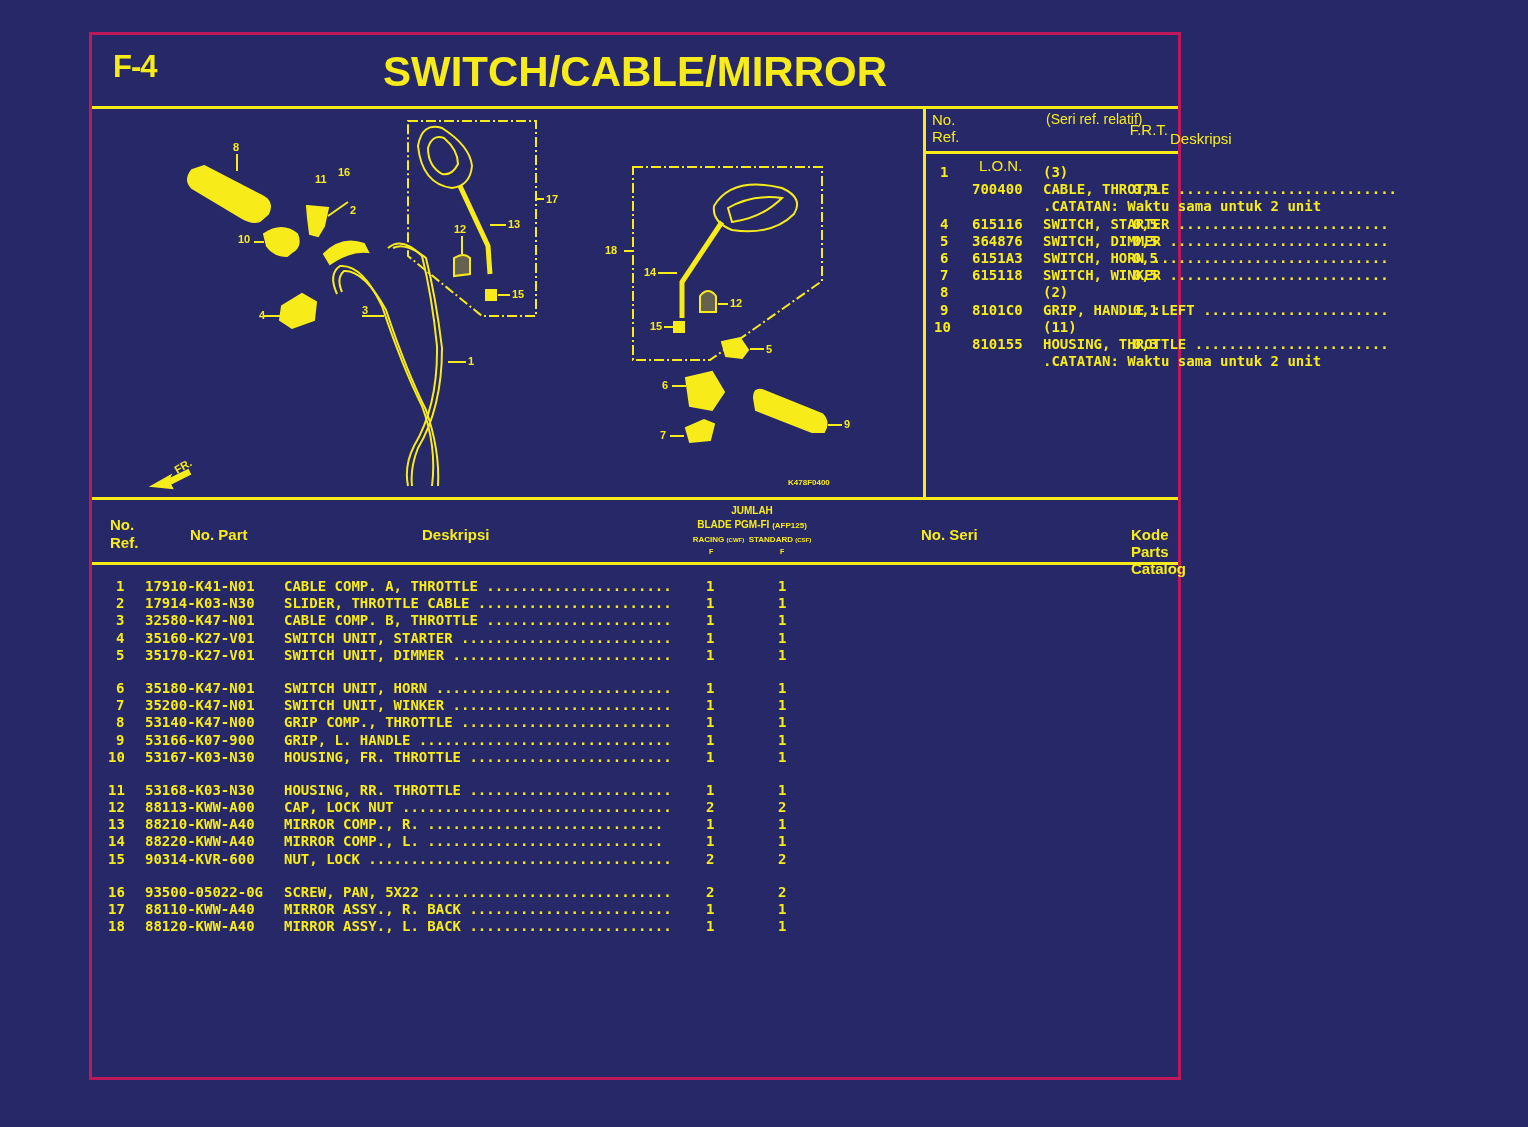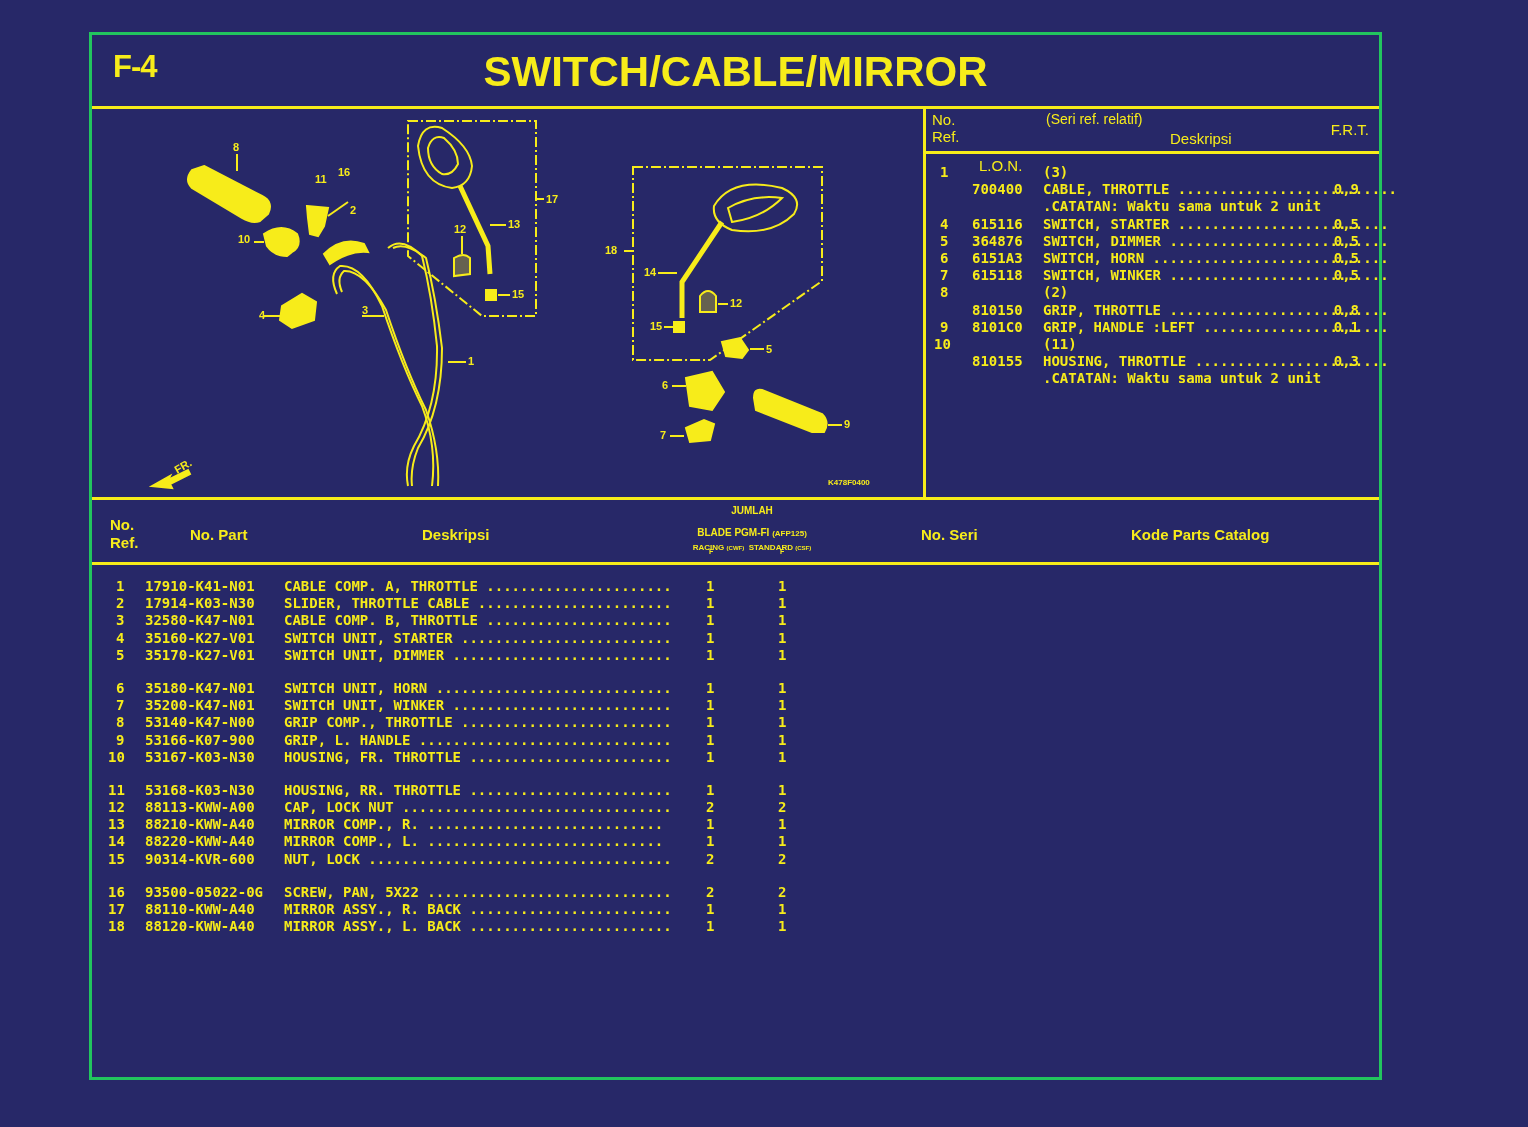--- a/index.html
+++ b/index.html
@@ -1,17 +1,17 @@
 <!DOCTYPE html>
 <html><head>
 <meta charset="utf-8">
 <style>
   html,body{margin:0;padding:0;}
   body{width:1528px;height:1127px;background:#272868;position:relative;overflow:hidden;color:#f7ec1a;font-family:"Liberation Sans",sans-serif;}
-  .frame{position:absolute;left:89px;top:32px;width:1293px;height:1048px;border:3px solid #22c55e;box-sizing:border-box;}
+  .frame{position:absolute;left:89px;top:32px;width:1092px;height:1048px;border:3px solid #be185d;box-sizing:border-box;}
   .title-bar{position:absolute;left:0;top:0;right:0;height:71px;border-bottom:3px solid #f7ec1a;}
   .page-code{position:absolute;left:21px;top:14px;font-weight:bold;font-size:31px;letter-spacing:-1px;}
   .page-title{position:absolute;left:0;right:0;top:13px;text-align:center;font-weight:bold;font-size:42px;}
   .diagram{position:absolute;left:0;top:71px;width:831px;height:391px;border-right:3px solid #f7ec1a;border-bottom:3px solid #f7ec1a;}
   .frt-panel{position:absolute;left:834px;top:71px;right:0;height:391px;border-bottom:3px solid #f7ec1a;}
   .frt-head{position:absolute;left:0;right:0;top:0;height:45px;border-bottom:3px solid #f7ec1a;font-size:15px;}
   .frt-head span{position:absolute;}
   .mono{font-family:"DejaVu Sans Mono",monospace;font-weight:bold;}
   .frt-rows{position:absolute;left:0;right:0;top:58px;font-size:14px;line-height:17.2px;}
   .frt-row{position:relative;height:17.2px;white-space:pre;}
@@ -113,21 +113,21 @@
         <text x="513" y="148">18</text>
         <text x="552" y="170">14</text>
         <text x="638" y="201">12</text>
         <text x="558" y="224">15</text>
         <text x="674" y="247">5</text>
         <text x="570" y="283">6</text>
         <text x="568" y="333">7</text>
         <text x="752" y="322">9</text>
       </g>
     </svg>
-    <div class="diagram-code" style="position:absolute;left:736px;top:372px;font-size:8px;font-weight:bold;">K478F0400</div>
+    <div class="diagram-code" style="position:absolute;left:696px;top:372px;font-size:8px;font-weight:bold;">K478F0400</div>
     <div style="position:absolute;left:82px;top:354px;font-size:11px;font-weight:bold;transform:rotate(-30deg);">FR.</div>
   </div>
 
   <div class="frt-panel">
     <div class="frt-head">
       <span style="left:6px;top:5px;line-height:17px;">
         <span style="position:static;display:block;">No.</span>
         <span style="position:static;display:block;">Ref.</span>
       </span>
       <span style="left:53px;top:15px;margin-top:36px;">L.O.N.</span>
@@ -137,38 +137,37 @@
     </div>
     <div class="frt-rows mono">
       <div class="frt-row"><span style="left:14px">1</span><span style="left:46px"></span><span style="left:117px">(3)</span><span style="right:20px"></span></div>
       <div class="frt-row"><span style="left:14px"></span><span style="left:46px">700400</span><span style="left:117px">CABLE, THROTTLE ..........................</span><span style="right:20px">0,9</span></div>
       <div class="frt-row"><span style="left:14px"></span><span style="left:46px"></span><span style="left:117px">.CATATAN: Waktu sama untuk 2 unit</span><span style="right:20px"></span></div>
       <div class="frt-row"><span style="left:14px">4</span><span style="left:46px">615116</span><span style="left:117px">SWITCH, STARTER .........................</span><span style="right:20px">0,5</span></div>
       <div class="frt-row"><span style="left:14px">5</span><span style="left:46px">364876</span><span style="left:117px">SWITCH, DIMMER ..........................</span><span style="right:20px">0,5</span></div>
       <div class="frt-row"><span style="left:14px">6</span><span style="left:46px">6151A3</span><span style="left:117px">SWITCH, HORN ............................</span><span style="right:20px">0,5</span></div>
       <div class="frt-row"><span style="left:14px">7</span><span style="left:46px">615118</span><span style="left:117px">SWITCH, WINKER ..........................</span><span style="right:20px">0,5</span></div>
       <div class="frt-row"><span style="left:14px">8</span><span style="left:46px"></span><span style="left:117px">(2)</span><span style="right:20px"></span></div>
-      <div class="frt-row"><span style="left:14px"></span><span style="left:46px">810150</span><span style="left:117px">GRIP, THROTTLE ..........................</span><span style="right:20px">0,8</span></div>
       <div class="frt-row"><span style="left:14px">9</span><span style="left:46px">8101C0</span><span style="left:117px">GRIP, HANDLE :LEFT ......................</span><span style="right:20px">0,1</span></div>
       <div class="frt-row"><span style="left:8px">10</span><span style="left:46px"></span><span style="left:117px">(11)</span><span style="right:20px"></span></div>
       <div class="frt-row"><span style="left:14px"></span><span style="left:46px">810155</span><span style="left:117px">HOUSING, THROTTLE .......................</span><span style="right:20px">0,3</span></div>
       <div class="frt-row"><span style="left:14px"></span><span style="left:46px"></span><span style="left:117px">.CATATAN: Waktu sama untuk 2 unit</span><span style="right:20px"></span></div>
     </div>
   </div>
 
   <div class="parts-head">
     <span style="left:18px;top:16px;line-height:18px;">
       <span style="position:static;display:block;">No.</span>
       <span style="position:static;display:block;">Ref.</span>
     </span>
     <span style="left:98px;top:26px;">No. Part</span>
     <span style="left:330px;top:26px;">Deskripsi</span>
     <span style="left:590px;top:4px;width:140px;text-align:center;font-size:10px;line-height:14px;">
       <span style="position:static;display:block;">JUMLAH</span>
-      <span style="position:static;display:block;margin-top:8px;"><span style="position:static;">BLADE PGM-FI</span> <span style="position:static;font-size:8px;">(AFP125)</span></span>
+      <span style="position:static;display:block;"><span style="position:static;">BLADE PGM-FI</span> <span style="position:static;font-size:8px;">(AFP125)</span></span>
       <span style="position:static;display:block;font-size:8px;"><span style="position:static;">RACING</span> <span style="position:static;font-size:6px;">(CWF)</span>&nbsp;&nbsp;<span style="position:static;">STANDARD</span> <span style="position:static;font-size:6px;">(CSF)</span></span>
     </span>
     <span style="left:617px;top:48px;font-size:7px;">F</span>
     <span style="left:688px;top:48px;font-size:7px;">F</span>
     <span style="left:829px;top:26px;">No. Seri</span>
     <span style="left:1039px;top:26px;">Kode Parts Catalog</span>
   </div>
 
   <div class="parts-rows mono">
     <div>

